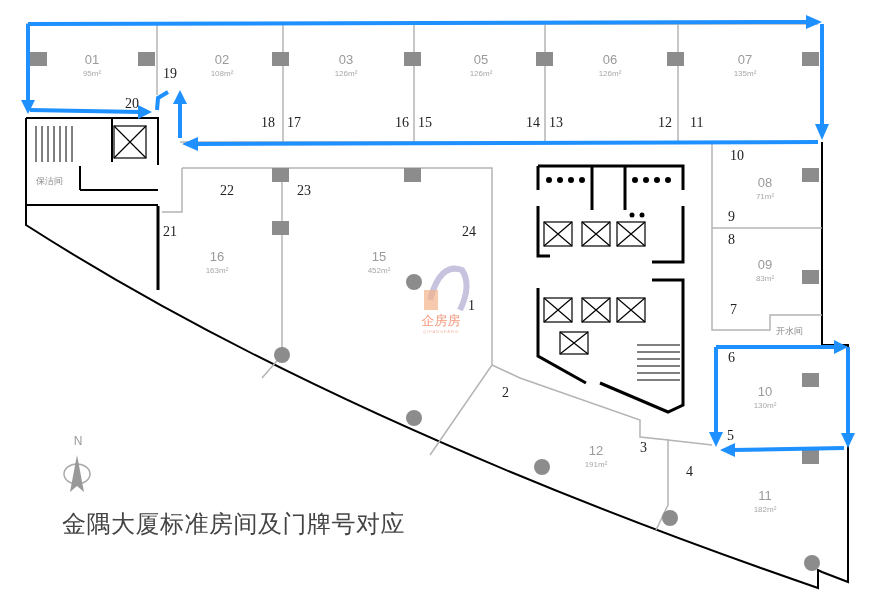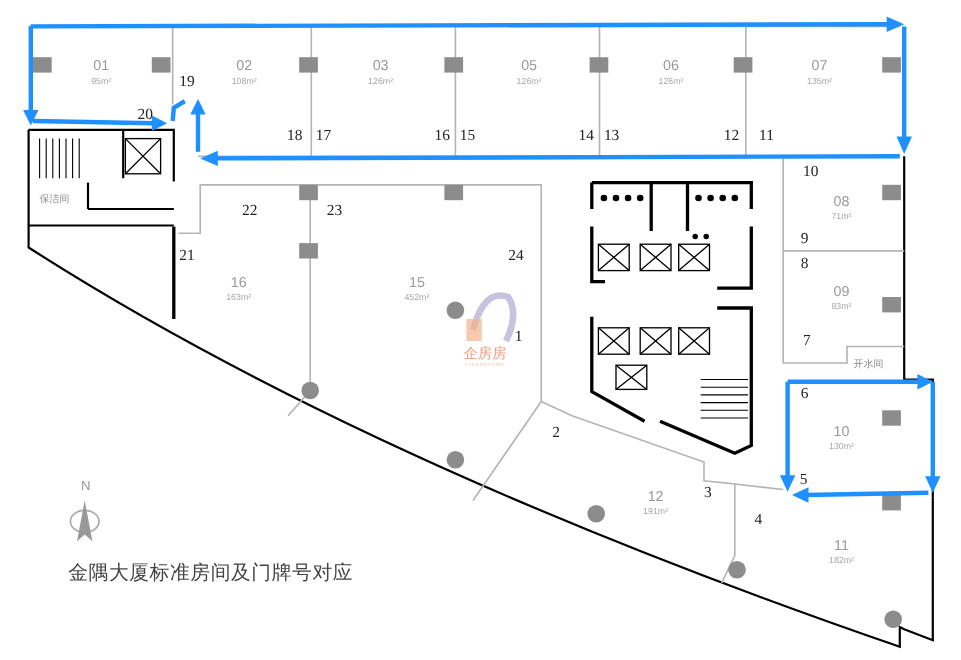--- a/index.html
+++ b/index.html
@@ -4,21 +4,21 @@
 <style>
   html, body { margin:0; padding:0; background:#ffffff; }
   body { width:874px; height:600px; position:relative; overflow:hidden;
          font-family:"Liberation Sans", "DejaVu Sans", sans-serif; }
   svg { position:absolute; left:0; top:0; }
   .rn { font-family:"Liberation Sans", sans-serif; fill:#9a9a9a; font-size:13px; text-anchor:middle; }
   .ra { font-family:"Liberation Sans", sans-serif; fill:#a8a8a8; font-size:8px; text-anchor:middle; }
   .dn { font-family:"Liberation Serif", "DejaVu Serif", serif; fill:#222; font-size:14px; }
   .lbl { font-family:"DejaVu Sans", sans-serif; fill:#8a8a8a; font-size:9px; }
   .title { position:absolute; left:62px; top:508px; font-family:"DejaVu Sans", sans-serif;
-           font-size:18px; color:#444; letter-spacing:0.5px; }
+           font-size:24px; color:#444; letter-spacing:0.5px; }
   .north-label { font-family:"Liberation Sans", sans-serif; fill:#999; font-size:12px; text-anchor:middle; }
   .wm { font-family:"DejaVu Sans", sans-serif; fill:#f08a6a; font-size:13px; text-anchor:middle; opacity:0.85; }
   .wm-sub { font-family:"Liberation Sans", sans-serif; fill:#f4b7a2; font-size:4px; text-anchor:middle; letter-spacing:1px; }
 </style>
 </head>
 <body>
 
 <svg width="874" height="600" viewBox="0 0 874 600">
 
   <g stroke="#000" fill="none" stroke-width="2">

